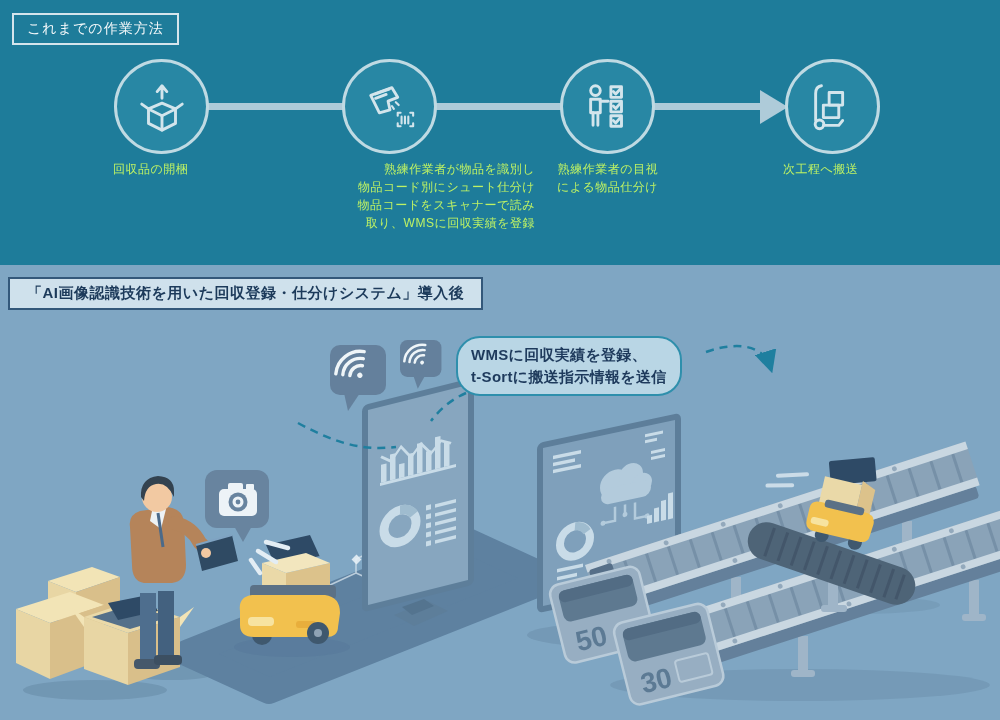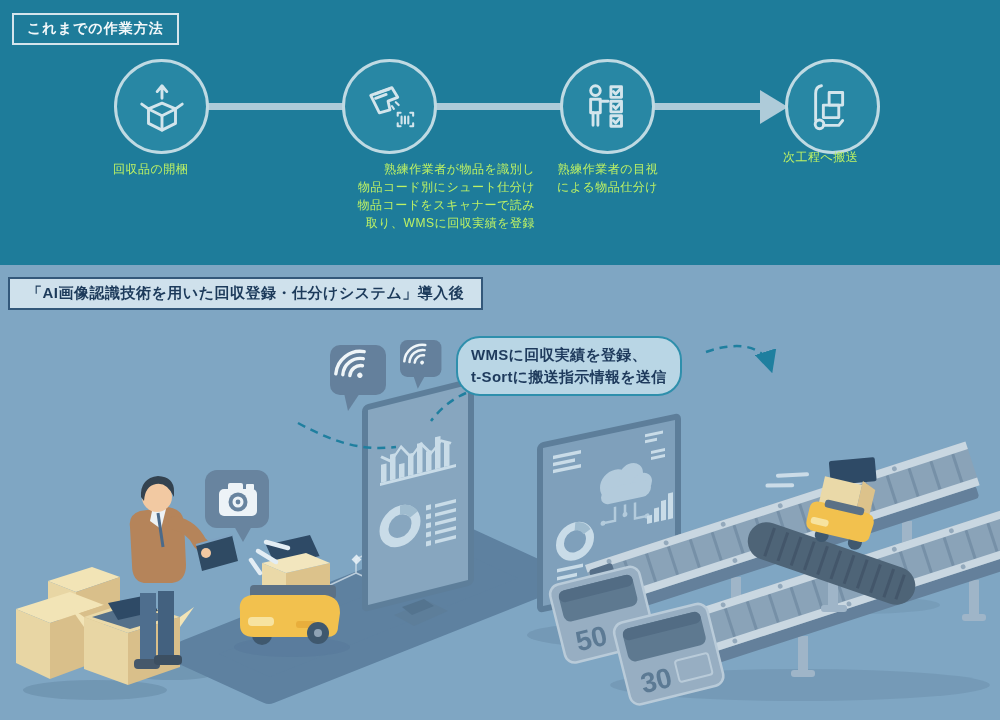--- a/index.html
+++ b/index.html
@@ -1,21 +1,21 @@
 <!DOCTYPE html>
 <html><head>
 <meta charset="utf-8">
 <style>
   html,body{margin:0;padding:0;}
   .canvas{position:relative;width:1000px;height:720px;overflow:hidden;
           font-family:"Liberation Sans",sans-serif;background:#7FA6C3;}
   
   .top{position:absolute;left:0;top:0;width:1000px;height:265px;background:#1E7C9A;}
   .title-box{position:absolute;left:12px;top:13px;border:2px solid #D5E5EC;color:#F3F8FA;
-             font-size:14px;font-weight:bold;padding:5px 13px;letter-spacing:1px;}
+             font-size:14px;font-weight:normal;padding:5px 13px;letter-spacing:1px;}
   .flow-line{position:absolute;left:160px;top:103px;width:608px;height:7px;background:#AECBD9;}
   .flow-arrowhead{position:absolute;left:760px;top:90px;width:0;height:0;
              border-left:28px solid #AECBD9;border-top:17px solid transparent;border-bottom:17px solid transparent;}
   .circle{position:absolute;top:59px;width:95px;height:95px;box-sizing:border-box;border-radius:50%;
           background:#2887A4;border:3px solid #BFDAE3;display:flex;align-items:center;justify-content:center;}
   .step-label{position:absolute;color:#bef264;font-size:12px;line-height:1.5;font-weight:500;
           white-space:pre-line;letter-spacing:.5px;text-align:right;}
   
   .bottom{position:absolute;left:0;top:265px;width:1000px;height:455px;background:#7FA6C3;}
   .illus{position:absolute;left:0;top:0;z-index:1;}
@@ -79,21 +79,21 @@
       </svg>
     </div>
 
     <div class="step-label" style="left:113px;top:160px">回収品の開梱</div>
     <div class="step-label" style="left:299px;top:160px;width:236px">熟練作業者が物品を識別し
 物品コード別にシュート仕分け
 物品コードをスキャナーで読み
 取り、WMSに回収実績を登録</div>
     <div class="step-label" style="left:557px;top:160px">熟練作業者の目視
 による物品仕分け</div>
-    <div class="step-label" style="left:783px;top:148px">次工程へ搬送</div>
+    <div class="step-label" style="left:783px;top:160px">次工程へ搬送</div>
   </section>
 
   <section class="bottom">
 
     <svg class="illus" width="1000" height="455" viewBox="0 0 1000 455">
       <defs>
         <marker id="arr" markerWidth="9" markerHeight="9" refX="6" refY="4.5" orient="auto">
           <path d="M0,0 L9,4.5 L0,9 Z" fill="#1F7F9F"></path>
         </marker>
       </defs>

